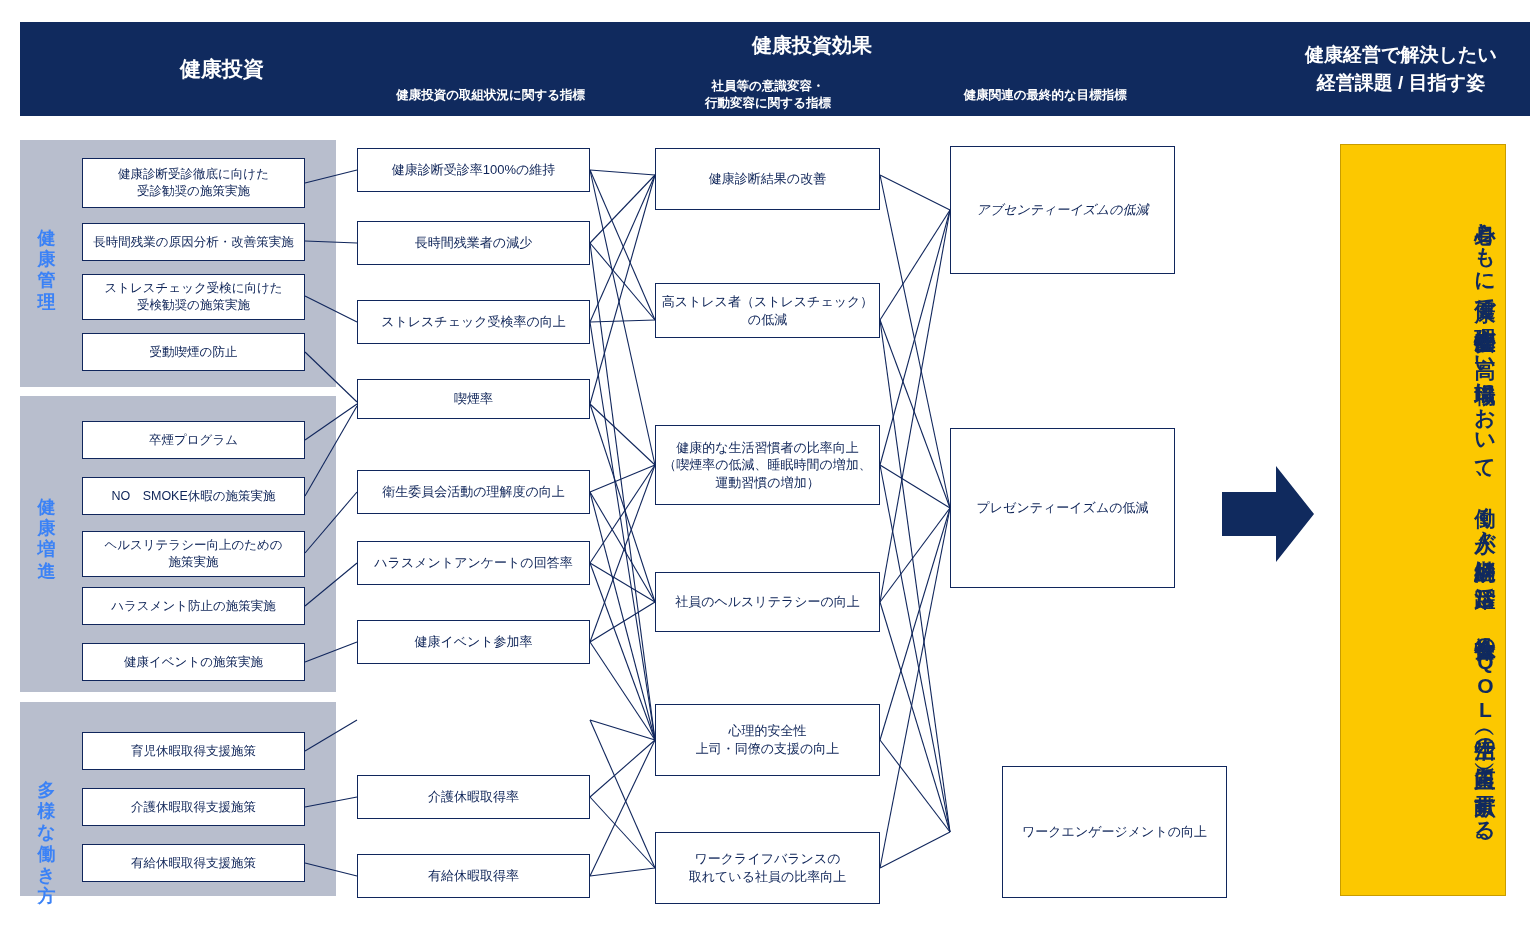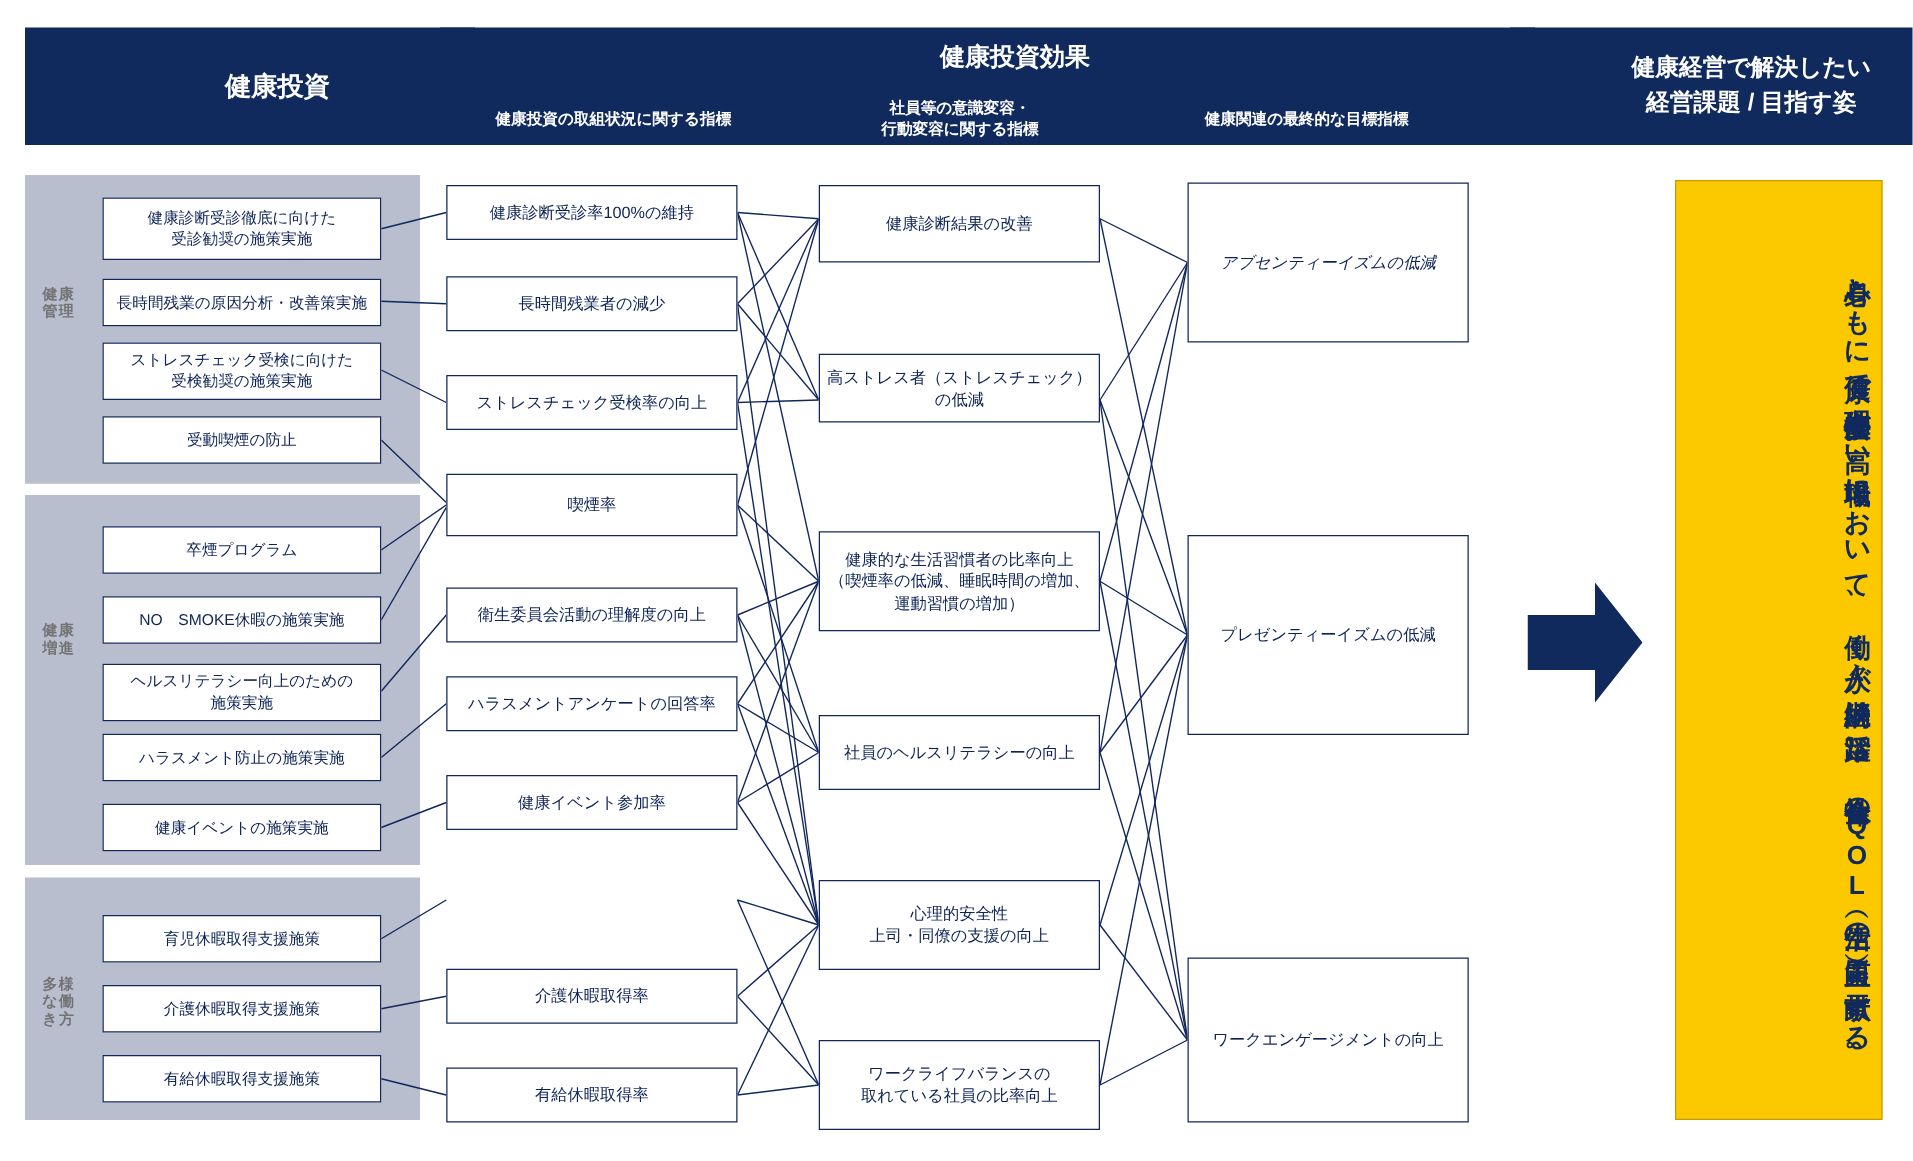--- a/index.html
+++ b/index.html
@@ -13,21 +13,21 @@
   #hdr-effect .big{font-size:20px;margin-top:10px;}
   #hdr-effect .subrow{position:absolute;left:0;top:52px;width:832px;height:42px;display:flex;}
   #hdr-effect .subrow div{flex:1;display:flex;align-items:center;justify-content:center;text-align:center;font-size:12.5px;font-weight:bold;line-height:1.35;}
   #hdr-goal{left:1208px;top:22px;width:298px;height:94px;font-size:19px;line-height:1.45;text-align:center;}
 
   
   .group{position:absolute;background:#b8becd;}
   #grp1{left:20px;top:140px;width:316px;height:247px;}
   #grp2{left:20px;top:396px;width:316px;height:296px;}
   #grp3{left:20px;top:702px;width:316px;height:194px;}
-  .group-label{position:absolute;width:34px;text-align:center;font-size:12px;font-weight:bold;color:#737373;line-height:1.18;letter-spacing:1px;}
+  .group-label{position:absolute;width:34px;text-align:center;font-size:18px;font-weight:bold;color:#3b82f6;line-height:1.18;letter-spacing:1px;}
   #glab1{left:30px;top:228px;}
   #glab2{left:30px;top:497px;}
   #glab3{left:30px;top:780px;}
 
   
   .box{position:absolute;background:#ffffff;border:1px solid #10265c;display:flex;align-items:center;justify-content:center;text-align:center;color:#0d2357;box-sizing:border-box;line-height:1.35;}
   .box.col1{font-size:12.5px;}
   .box.col2{font-size:13px;}
   .box.col3{font-size:13px;}
   .box.col4{font-size:13px;}
@@ -188,21 +188,21 @@
 
   <div class="box col2" style="left:357px;top:148px;width:233px;height:44px;">
     <span>健康診断受診率100%の維持</span>
   </div>
   <div class="box col2" style="left:357px;top:221px;width:233px;height:44px;">
     <span>長時間残業者の減少</span>
   </div>
   <div class="box col2" style="left:357px;top:300px;width:233px;height:44px;">
     <span>ストレスチェック受検率の向上</span>
   </div>
-  <div class="box col2" style="left:357px;top:379px;width:233px;height:50px;">
+  <div class="box col2" style="left:357px;top:379px;width:233px;height:40px;">
     <span>喫煙率</span>
   </div>
   <div class="box col2" style="left:357px;top:470px;width:233px;height:44px;">
     <span>衛生委員会活動の理解度の向上</span>
   </div>
   <div class="box col2" style="left:357px;top:541px;width:233px;height:44px;">
     <span>ハラスメントアンケートの回答率</span>
   </div>
   <div class="box col2" style="left:357px;top:620px;width:233px;height:44px;">
     <span>健康イベント参加率</span>
@@ -232,21 +232,21 @@
   <div class="box col3" style="left:655px;top:832px;width:225px;height:72px;">
     <span>ワークライフバランスの<br>取れている社員の比率向上</span>
   </div>
 
   <div class="box col4" style="left:950px;top:146px;width:225px;height:128px;font-style:italic;">
     <span>アブセンティーイズムの低減</span>
   </div>
   <div class="box col4" style="left:950px;top:428px;width:225px;height:160px;">
     <span>プレゼンティーイズムの低減</span>
   </div>
-  <div class="box col4" style="left:950px;top:766px;width:225px;height:132px;">
+  <div class="box col4" style="left:1002px;top:766px;width:225px;height:132px;">
     <span>ワークエンゲージメントの向上</span>
   </div>
 
   <svg id="arrow" viewBox="0 0 92 96">
     <polygon points="0,26 54,26 54,0 92,48 54,96 54,70 0,70" fill="#102a5e"></polygon>
   </svg>
 
   <div id="vision">
     <div class="vtext">心身ともに健康で心理的安全性が高い職場において、働く人々が継続的に活躍し、社会全体のQOL（生活の質）向上に貢献する。</div>
   </div>

